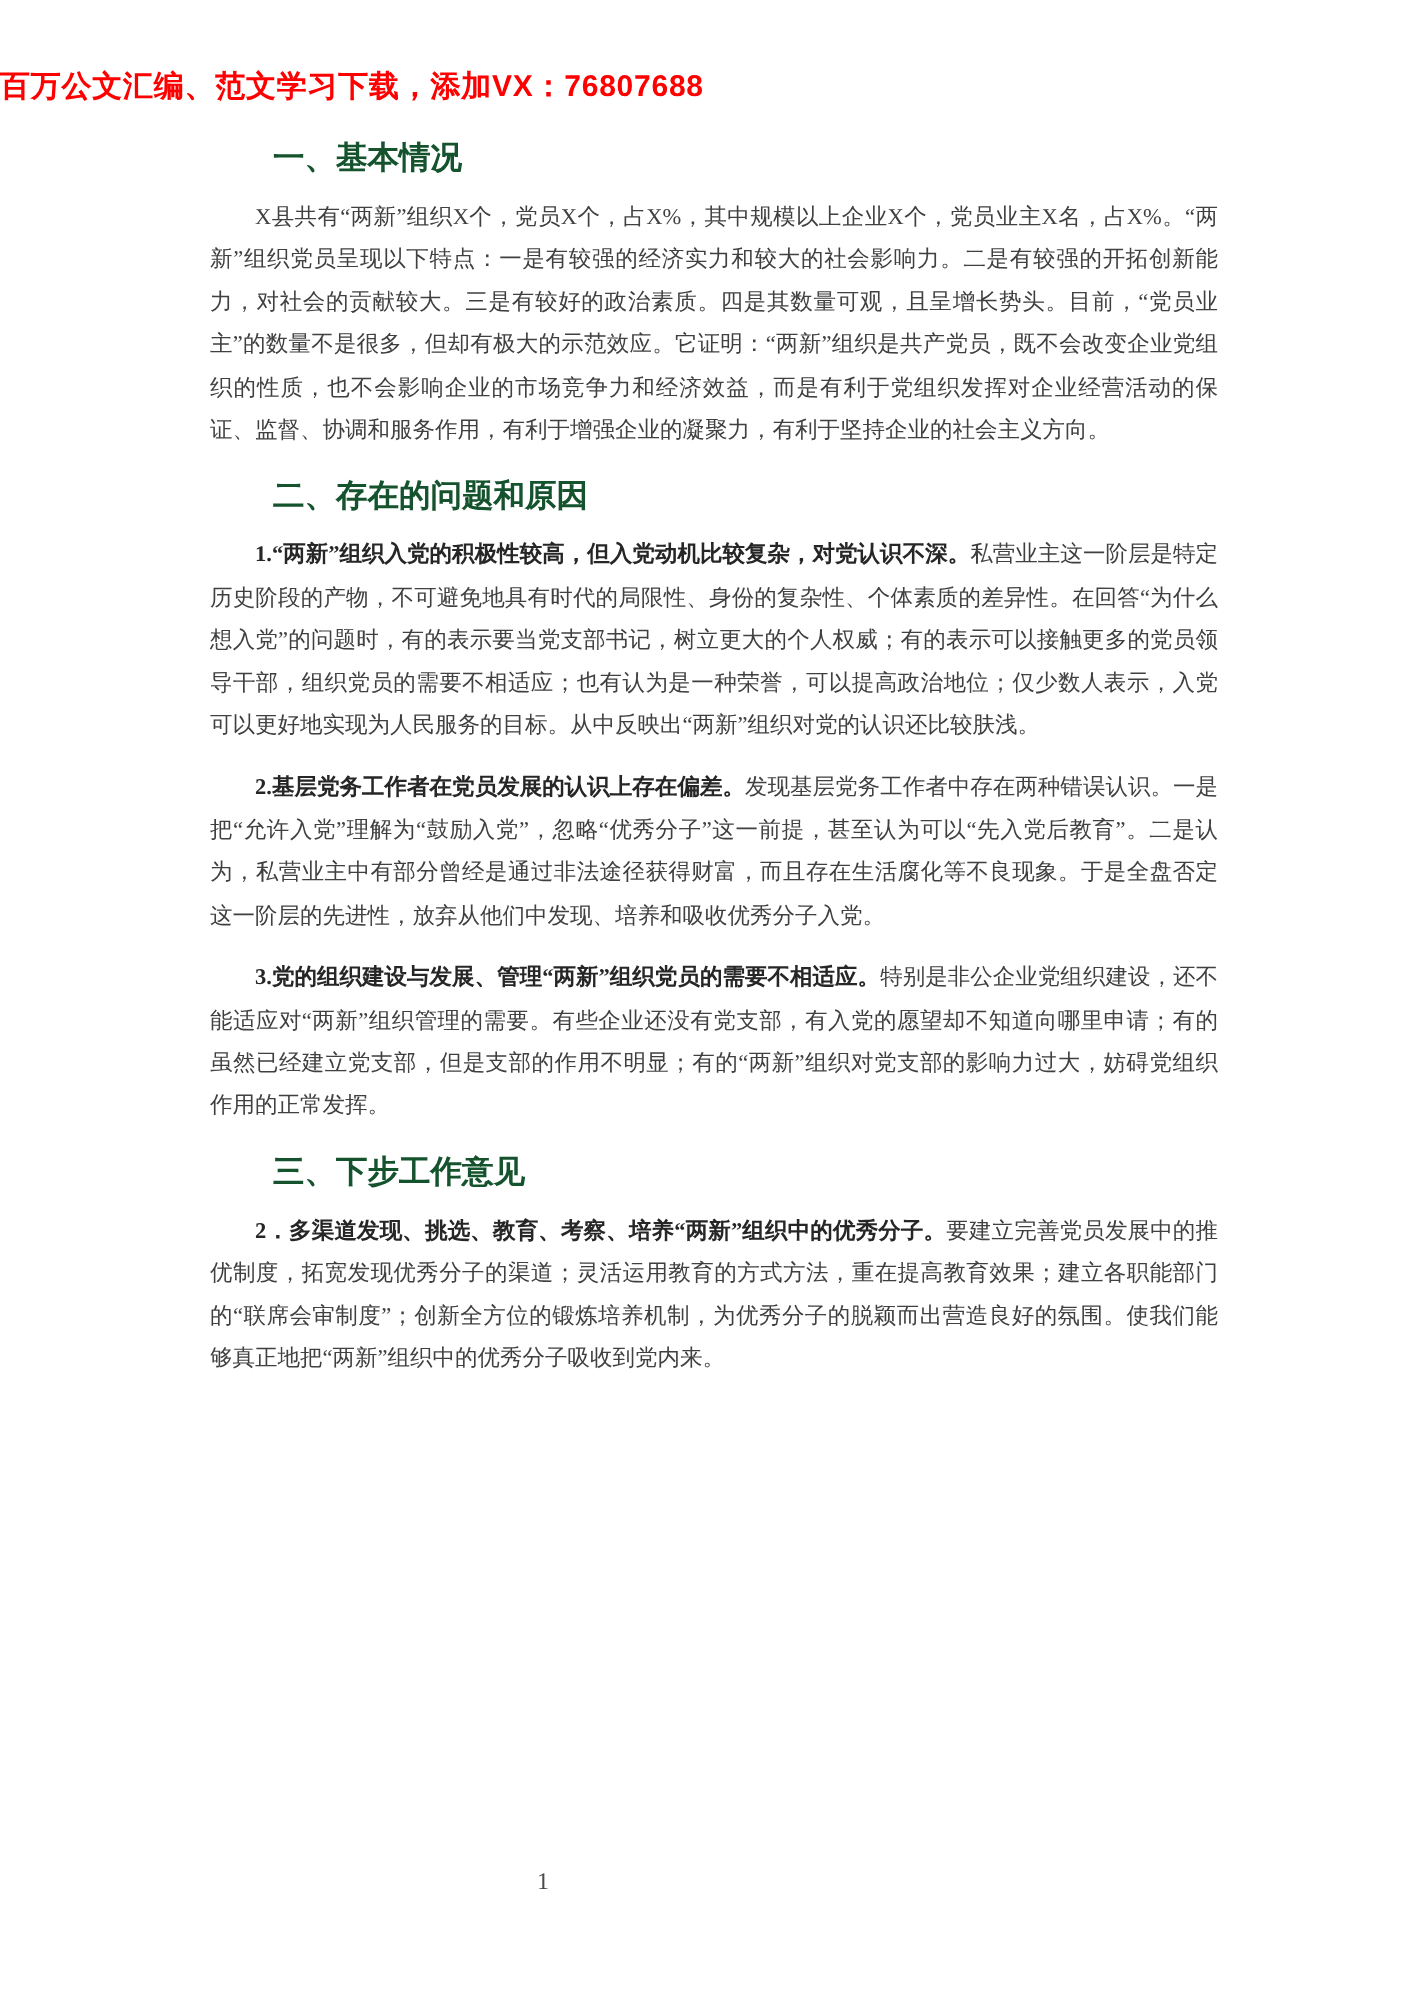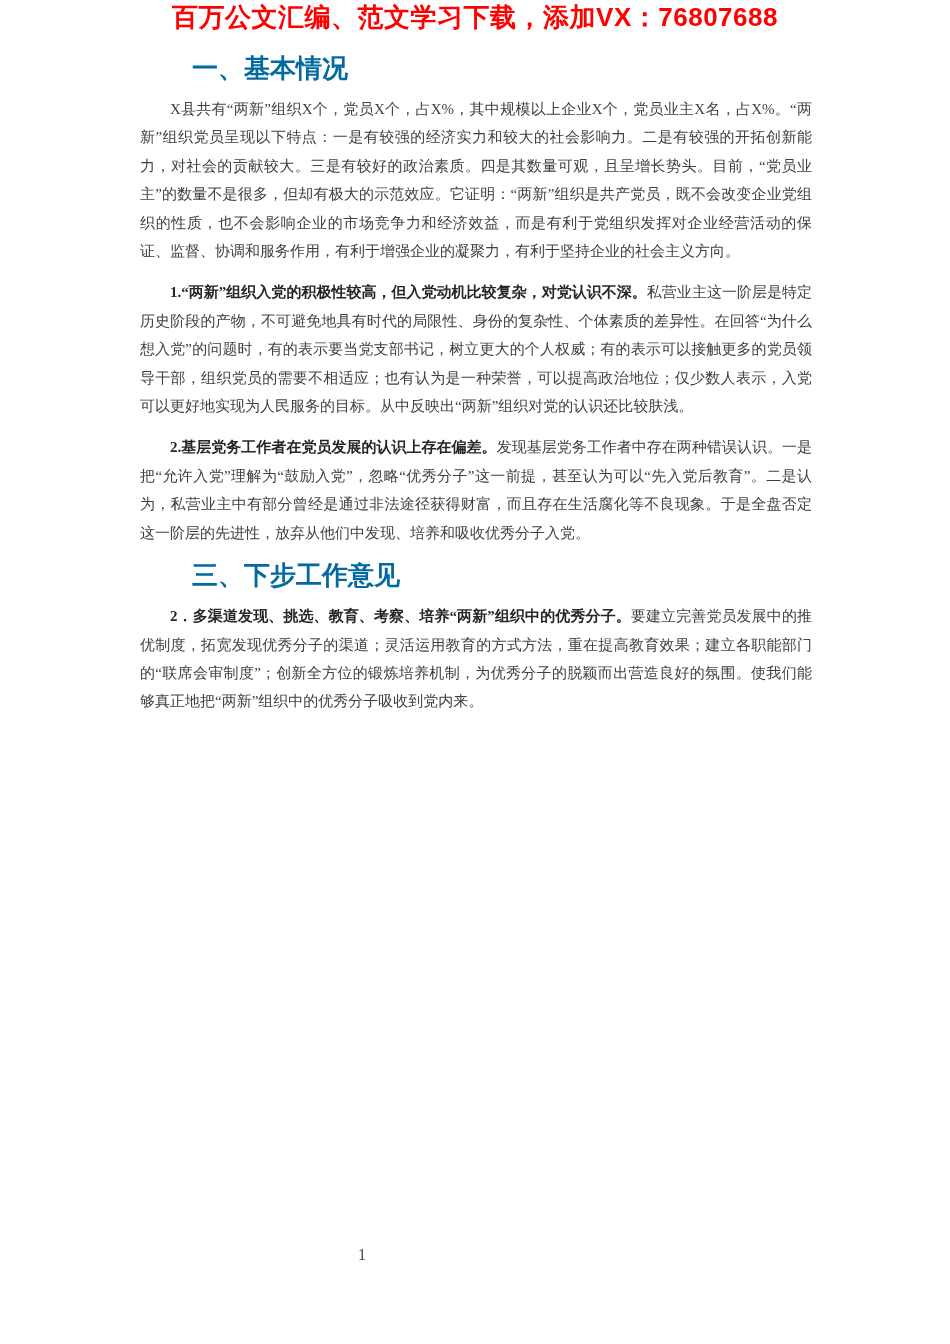--- a/index.html
+++ b/index.html
@@ -8,34 +8,35 @@
     font-family: "Liberation Serif", "DejaVu Serif", serif;
   }
   .page {
     position: relative;
     width: 950px;
     height: 1344px;
     background: #ffffff;
     overflow: hidden;
   }
   .promo {
-    text-align: center;
+    padding-top: 44px;
+    text-align: left;
     font-family: "Liberation Sans", "DejaVu Sans", sans-serif;
-    font-size: 26px;
+    font-size: 20px;
     font-weight: bold;
     color: #ff0000; 
     letter-spacing: 0.5px;
   }
   .content {
     padding: 0 138px 0 140px;
   }
   .sec-heading {
-    font-size: 26px;
+    font-size: 21px;
     font-weight: bold;
-    color: #0369a1;
+    color: #14532d;
     text-indent: 2em;
     margin: 15px 0 12px 0;
     line-height: 28px;
   }
   .sec-heading.first {
     margin-top: 20px;
   }
   .para {
     font-size: 15px;
     line-height: 28.4px;
@@ -64,25 +65,27 @@
 <div class="page">
 
   <div class="promo" style="color: rgb(255, 0, 0);">百万公文汇编、范文学习下载，添加VX：76807688</div>
 
   <div class="content">
 
     <div class="sec-heading first">一、基本情况</div>
 
     <p class="para"><span>X县共有“两新”组织X个，党员X个，占X%，其中规模以上企业X个，党员业主X名，占X%。“两新”组织党员呈现以下特点：一是有较强的经济实力和较大的社会影响力。二是有较强的开拓创新能力，对社会的贡献较大。三是有较好的政治素质。四是其数量可观，且呈增长势头。目前，“党员业主”的数量不是很多，但却有极大的示范效应。它证明：“两新”组织是共产党员，既不会改变企业党组织的性质，也不会影响企业的市场竞争力和经济效益，而是有利于党组织发挥对企业经营活动的保证、监督、协调和服务作用，有利于增强企业的凝聚力，有利于坚持企业的社会主义方向。</span></p>
 
+    <div class="sec-heading">二、存在的问题和原因</div>
 
     <p class="para"><b class="lead">1.“两新”组织入党的积极性较高，但入党动机比较复杂，对党认识不深。</b><span>私营业主这一阶层是特定历史阶段的产物，不可避免地具有时代的局限性、身份的复杂性、个体素质的差异性。在回答“为什么想入党”的问题时，有的表示要当党支部书记，树立更大的个人权威；有的表示可以接触更多的党员领导干部，组织党员的需要不相适应；也有认为是一种荣誉，可以提高政治地位；仅少数人表示，入党可以更好地实现为人民服务的目标。从中反映出“两新”组织对党的认识还比较肤浅。</span></p>
 
     <p class="para"><b class="lead">2.基层党务工作者在党员发展的认识上存在偏差。</b><span>发现基层党务工作者中存在两种错误认识。一是把“允许入党”理解为“鼓励入党”，忽略“优秀分子”这一前提，甚至认为可以“先入党后教育”。二是认为，私营业主中有部分曾经是通过非法途径获得财富，而且存在生活腐化等不良现象。于是全盘否定这一阶层的先进性，放弃从他们中发现、培养和吸收优秀分子入党。</span></p>
 
+    <p class="para"><b class="lead">3.党的组织建设与发展、管理“两新”组织党员的需要不相适应。</b><span>特别是非公企业党组织建设，还不能适应对“两新”组织管理的需要。有些企业还没有党支部，有入党的愿望却不知道向哪里申请；有的虽然已经建立党支部，但是支部的作用不明显；有的“两新”组织对党支部的影响力过大，妨碍党组织作用的正常发挥。</span></p>
 
     <div class="sec-heading">三、下步工作意见</div>
 
 
     <p class="para"><b class="lead">2．多渠道发现、挑选、教育、考察、培养“两新”组织中的优秀分子。</b><span>要建立完善党员发展中的推优制度，拓宽发现优秀分子的渠道；灵活运用教育的方式方法，重在提高教育效果；建立各职能部门的“联席会审制度”；创新全方位的锻炼培养机制，为优秀分子的脱颖而出营造良好的氛围。使我们能够真正地把“两新”组织中的优秀分子吸收到党内来。</span></p>
 
   </div>
 
   <div class="page-number">1</div>
 

